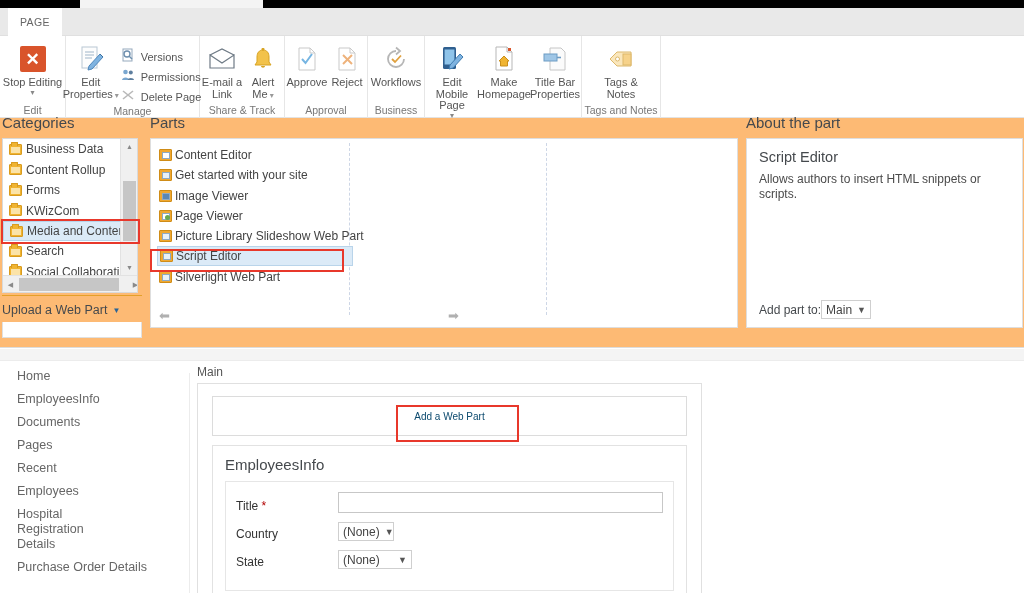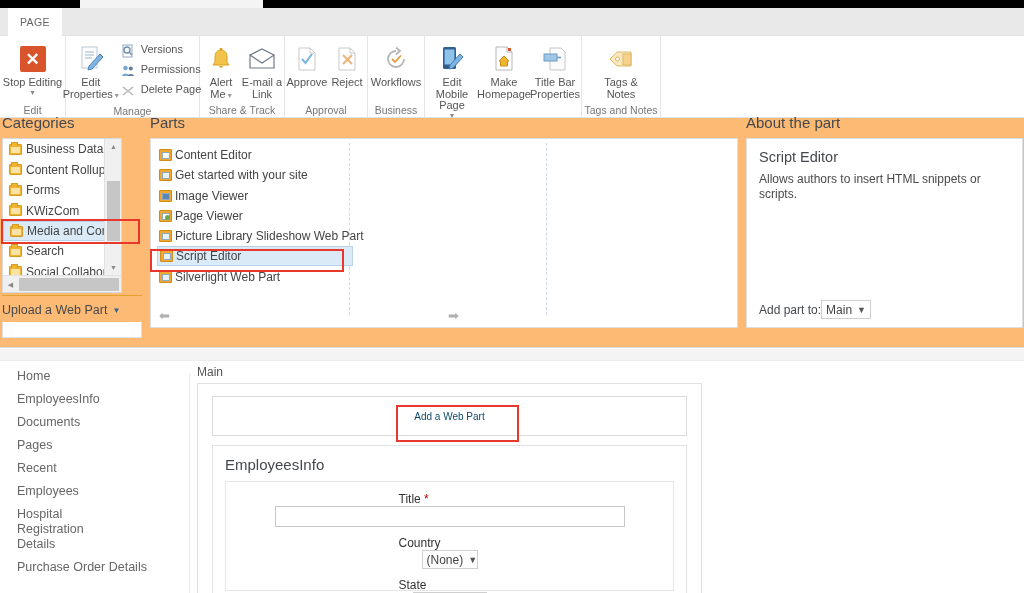--- a/index.html
+++ b/index.html
@@ -46,40 +46,40 @@
     font-size:10.5px; color:#777777;
   }
   .bigbtn {
     width:62px; display:flex; flex-direction:column; align-items:center;
     padding-top:4px; cursor:pointer; text-align:center;
   }
   .bigbtn .bi { height:30px; display:flex; align-items:center; justify-content:center; }
   .bigbtn .bl { font-size:11px; color:#555; line-height:11.5px; margin-top:3px; }
   .bigbtn .bl .dd { display:block; font-size:8px; color:#888; line-height:8px; }
   .smallcol { display:flex; flex-direction:column; justify-content:center; padding-top:2px; }
-  .smallbtn { display:flex; align-items:flex-start; height:20px; cursor:pointer; }
+  .smallbtn { display:flex; align-items:flex-end; height:20px; cursor:pointer; }
   .smallbtn .si { width:20px; height:16px; display:flex; align-items:center; justify-content:center; }
   .smallbtn .sl { font-size:11px; color:#555; margin-left:3px; white-space:nowrap; }
   .inline-dd { font-size:8px; color:#999; margin-left:2px; }
 
   
   .ico-x {
     width:26px;height:26px;background:#d9542b;border-radius:2px;
     display:flex;align-items:center;justify-content:center;
     color:#fff;font-size:17px;font-weight:bold;line-height:1;
   }
 
   
   .gallery { position:absolute; top:118px; left:0; width:1024px; height:230px; background:#fdba74; }
   .panel-title { font-size:15px; color:#45494d; font-weight:normal; }
 
   .cat-pane { position:absolute; left:0; top:0; width:144px; }
   .cat-pane .panel-title { position:absolute; left:2px; top:-4px; }
   .cat-box {
-    position:absolute; left:2px; top:20px; width:120px; height:155px;
+    position:absolute; left:2px; top:20px; width:136px; height:155px;
     border:1px solid #d9d9d9; background:#fff; overflow:hidden;
   }
   .cat-list { position:absolute; left:0; top:0; width:122px; }
   .cat-item {
     height:20.5px; display:flex; align-items:center; padding-left:6px;
     font-size:12px; color:#444; cursor:pointer; white-space:nowrap;
   }
   .cat-item.selected { background:#dbeaf7; border:1px solid #b8d4ea; height:20px; }
   .folder {
     width:13px;height:11px;margin-right:4px;flex:0 0 auto;position:relative;
@@ -163,21 +163,21 @@
   .zone-box { border:1px solid #e0e0e0; background:#fff; padding:12px 14px 0 14px; width:505px; height:212px; }
   .addwp-strip {
     border:1px solid #dcdcdc; background:#fff; height:40px;
     display:flex; align-items:center; justify-content:center; position:relative;
   }
   .addwp-link { font-size:10px; color:#0c4a6e; cursor:pointer; }
 
   .wp-card { border:1px solid #e2e2e2; margin-top:9px; padding:10px 12px 0 12px; height:150px; background:#fff; }
   .wp-title { font-size:15px; color:#45494d; margin-bottom:8px; }
   .wp-form { border:1px solid #e6e6e6; padding:10px 10px 0 10px; height:110px; }
-  .frow { display:flex; align-items:center; margin-bottom:9px;flex-direction:column; }
+  .frow { display:flex; align-items:flex-end; margin-bottom:9px; }
   .flabel { width:102px; font-size:12px; color:#333; flex:0 0 auto; }
   .flabel .req { color:#b10000; }
   .ftext {
     width:350px; height:21px; border:1px solid #c7c7c7; background:#fff;
     font-family:"Liberation Sans", sans-serif; font-size:12px; padding:0 4px; color:#333;
   }
   .fsel-country { width:56px; }
   .fsel-state { width:74px; justify-content:space-between; }
 
   
@@ -258,38 +258,38 @@
             </span>
             <span class="sl">Delete Page</span>
           </div>
         </div>
       </div>
       <div class="glabel">Manage</div>
     </div>
 
     <div class="rgroup" style="left:200px; width:85px;">
       <div class="gcontent">
+        <div class="bigbtn" style="width:42px;">
+          <div class="bi">
+            <svg width="28" height="22" viewBox="0 0 28 22">
+              <path d="M2 7 L14 15 L26 7 L26 20 L2 20 Z" fill="#ffffff" stroke="#6e7a85" stroke-width="1.2"></path>
+              <path d="M2 7 L14 1 L26 7" fill="#ffffff" stroke="#6e7a85" stroke-width="1.2"></path>
+            </svg>
+          </div>
+          <div class="bl"><span>E-mail a Link</span></div>
+        </div>
         <div class="bigbtn" style="width:40px;">
           <div class="bi">
             <svg width="24" height="24" viewBox="0 0 24 24">
               <path d="M12 3 C8 3 6 6 6 10 L6 15 L4 18 L20 18 L18 15 L18 10 C18 6 16 3 12 3 Z" fill="#f2c24a" stroke="#d8a321" stroke-width="1"></path>
               <rect x="10.5" y="1" width="3" height="2.5" rx="1" fill="#d8a321"></rect>
               <path d="M10 19 C10 21.2 14 21.2 14 19 Z" fill="#d8a321"></path>
             </svg>
           </div>
           <div class="bl"><span>Alert Me</span><span class="inline-dd">▾</span></div>
-        </div>
-        <div class="bigbtn" style="width:42px;">
-          <div class="bi">
-            <svg width="28" height="22" viewBox="0 0 28 22">
-              <path d="M2 7 L14 15 L26 7 L26 20 L2 20 Z" fill="#ffffff" stroke="#6e7a85" stroke-width="1.2"></path>
-              <path d="M2 7 L14 1 L26 7" fill="#ffffff" stroke="#6e7a85" stroke-width="1.2"></path>
-            </svg>
-          </div>
-          <div class="bl"><span>E-mail a Link</span></div>
         </div>
       </div>
       <div class="glabel">Share &amp; Track</div>
     </div>
 
     <div class="rgroup" style="left:285px; width:83px;">
       <div class="gcontent">
         <div class="bigbtn" style="width:42px;">
           <div class="bi">
             <svg width="24" height="26" viewBox="0 0 24 26">

